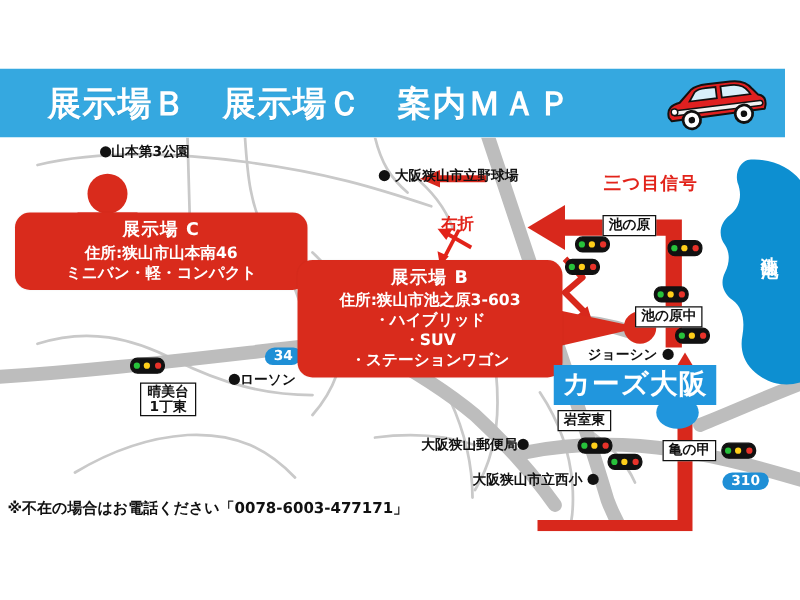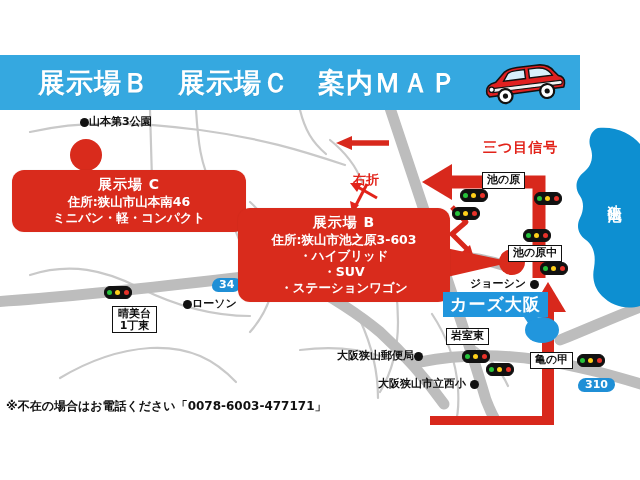--- a/index.html
+++ b/index.html
@@ -5,21 +5,21 @@
   html,body{margin:0;padding:0;background:#ffffff;}
   body{
     width:640px;height:480px;overflow:hidden;
     font-family:"DejaVu Sans","Liberation Sans",sans-serif;
     position:relative;
   }
   #page{position:relative;width:640px;height:480px;background:#fff;overflow:hidden;}
 
   
   .banner{
-    position:absolute;left:0;top:55px;width:580px;height:55px;
+    position:absolute;left:0;top:55px;width:628px;height:55px;
     background:var(--banner,#35a8e0);
   }
   .banner-title{
     position:absolute;left:38px;top:50%;transform:translateY(-50%);
     color:#fff;font-weight:bold;font-size:27px;letter-spacing:1px;
     white-space:pre;text-shadow:0 1px 0 rgba(0,0,0,.06);
     font-family:"DejaVu Sans","Liberation Sans",sans-serif;
   }
   .banner-car{position:absolute;right:12px;top:6px;width:92px;height:44px;}
 
@@ -61,21 +61,21 @@
   }
   .callout .ttl{font-size:14px;letter-spacing:1px;}
   .callout .addr{font-size:12.5px;}
   .callout .li{font-size:12.5px;}
 
   
   .overlay{position:absolute;left:0;top:0;width:640px;height:315px;pointer-events:none;}
 
   
   .shoplabel{
-    position:absolute;background:#2196dd;color:#fff;font-weight:bold;font-size:17px;
+    position:absolute;background:#2196dd;color:#fff;font-weight:bold;font-size:22px;
     padding:2px 7px;letter-spacing:1px;white-space:nowrap;line-height:1.25;
   }
 
   
   .lake-label{
     position:absolute;color:#fff;font-weight:bold;font-size:14px;
     writing-mode:vertical-rl;text-orientation:upright;letter-spacing:2px;line-height:1.15;
   }
 
   
@@ -198,20 +198,23 @@
         <circle cx="86" cy="45" r="16" fill="#d92b1c"></circle>
       </g>
     </svg>
 
     <div class="redtxt" style="left:483px;top:30px;font-size:14px;letter-spacing:1px;">三つ目信号</div>
     <div class="redtxt" style="left:353px;top:63px;font-size:13px;">右折</div>
 
     <div class="poi" style="left:80px;top:6px;">
       <span class="dot"></span><span>山本第3公園</span>
     </div>
+    <div class="poi" style="left:303px;top:25px;">
+      <span class="dot"></span>&nbsp;<span>大阪狭山市立野球場</span>
+    </div>
     <div class="poi" style="left:183px;top:188px;">
       <span class="dot"></span><span>ローソン</span>
     </div>
     <div class="poi" style="left:470px;top:168px;">
       <span>ジョーシン</span>&nbsp;<span class="dot"></span>
     </div>
     <div class="poi" style="left:337px;top:240px;">
       <span>大阪狭山郵便局</span><span class="dot"></span>
     </div>
     <div class="poi" style="left:378px;top:268px;">

